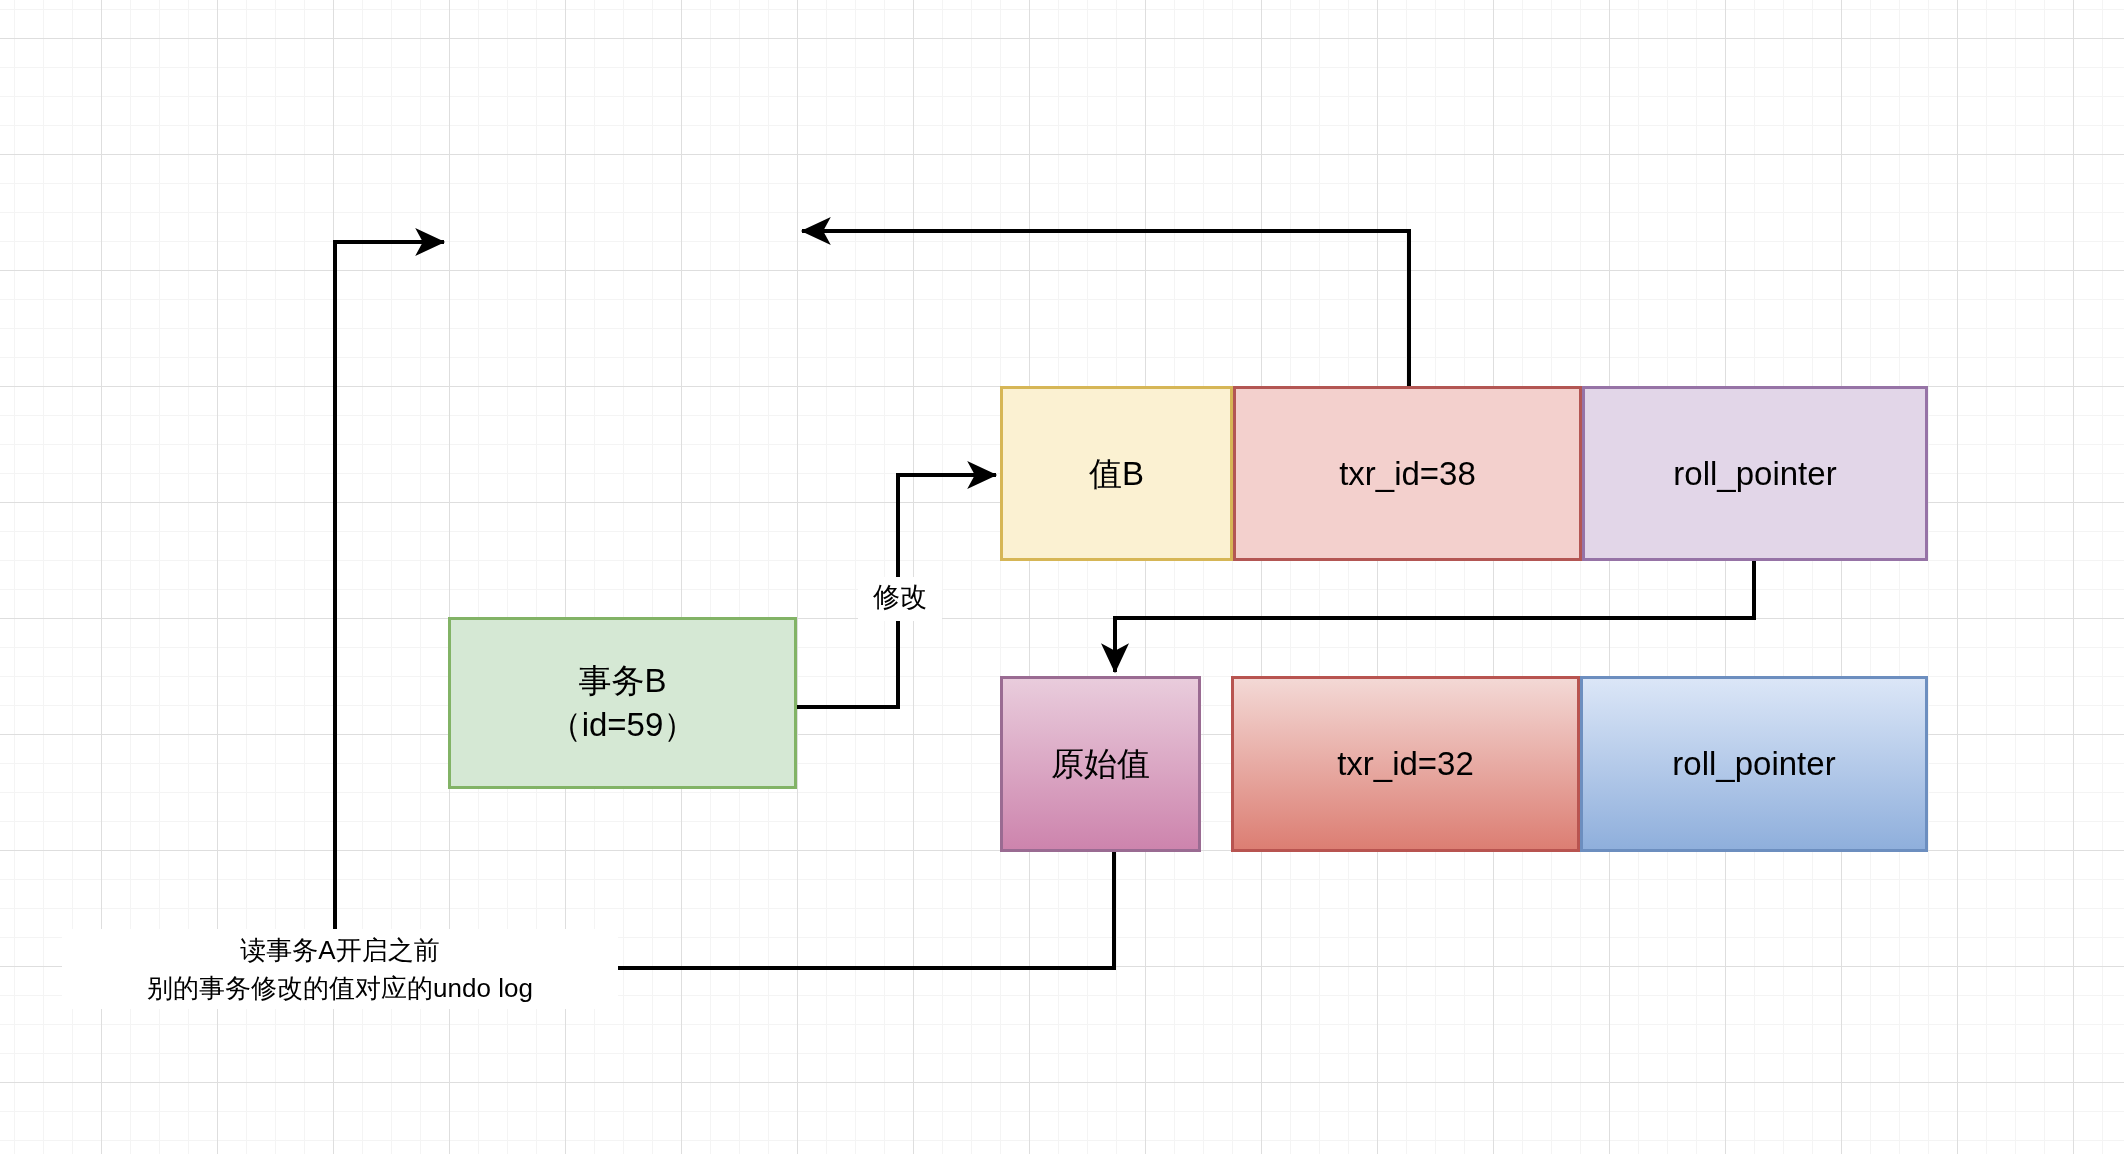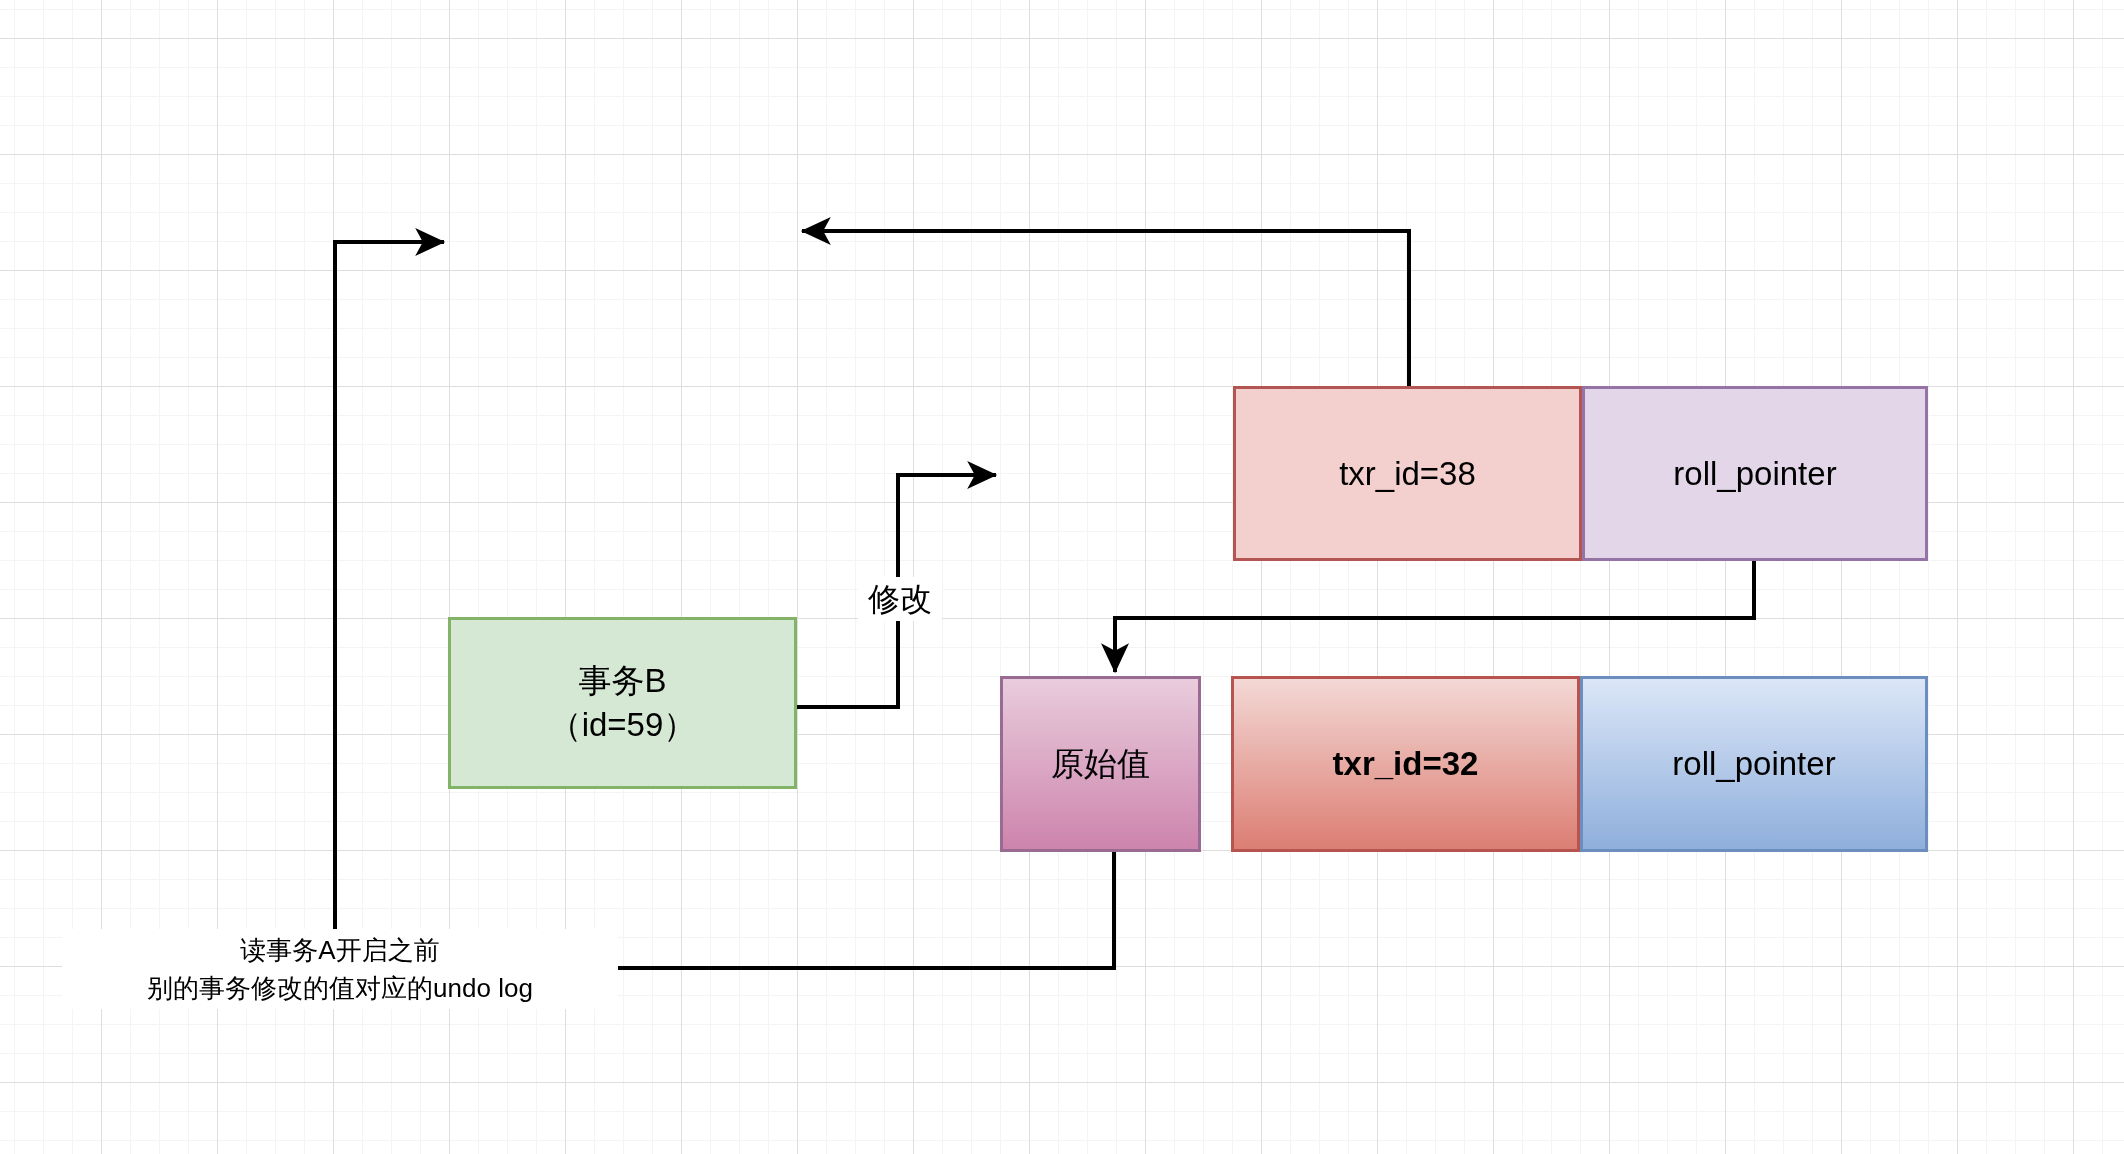--- a/index.html
+++ b/index.html
@@ -23,36 +23,36 @@
   .node{
     position:absolute;display:flex;align-items:center;justify-content:center;
     text-align:center;color:#000;white-space:pre-line;box-sizing:border-box;
     font-size:33px;line-height:44px;
   }
   .txn{background:#d5e8d4;border:3px solid #82b366;}
   .cell-valueB{background:#fbf1d2;border:3px solid #d6b656;}
   .cell-trx59{background:#f3d0cd;border:3px solid #b35653;}
   .cell-roll1{background:#e2d6e8;border:3px solid #9673a6;}
   .cell-orig{background:linear-gradient(180deg,#e9ccdc 0%,#cd84ad 100%);border:3px solid #9a6b92;}
-  .cell-trx32{background:linear-gradient(180deg,#f3d8d5 0%,#dc7e73 100%);border:3px solid #b85450;font-weight:bold;}
+  .cell-trx32{background:linear-gradient(180deg,#f3d8d5 0%,#dc7e73 100%);border:3px solid #b85450;}
   .cell-roll2{background:linear-gradient(180deg,#dbe6f7 0%,#8fafdc 100%);border:3px solid #6c8ebf;}
   .txn-a{left:448px;top:154px;width:349px;height:175px;}
   .txn-b{left:448px;top:617px;width:349px;height:172px;}
   .r1-value{left:1000px;top:386px;width:233px;height:175px;}
   .r1-trx{left:1233px;top:386px;width:349px;height:175px;}
   .r1-roll{left:1582px;top:386px;width:346px;height:175px;}
   .r2-value{left:1000px;top:676px;width:201px;height:176px;}
   .r2-trx{left:1231px;top:676px;width:349px;height:176px;}
   .r2-roll{left:1580px;top:676px;width:348px;height:176px;}
   .anno{
     position:absolute;background:#ffffff;color:#000;text-align:center;
     white-space:pre-line;
   }
   .anno-readview{left:1005px;top:166px;width:340px;font-size:32px;line-height:40px;padding:2px 0;}
-  .anno-modify{left:858px;top:577px;width:84px;font-size:32px;line-height:40px;padding:2px 0;}
+  .anno-modify{left:858px;top:577px;width:84px;font-size:27px;line-height:40px;padding:2px 0;font-family:Liberation Mono, monospace;}
   .anno-undolog{left:62px;top:929px;width:556px;font-size:26px;line-height:38px;padding:2px 0;}
 </style>
 </head>
 <body>
 
 <div class="canvas">
 
   <svg class="wires" viewBox="0 0 2124 1154" xmlns="http://www.w3.org/2000/svg">
     <defs>
       <marker id="arr" markerWidth="9" markerHeight="8" refX="7.2" refY="3.5" orient="auto" markerUnits="strokeWidth">
@@ -66,20 +66,21 @@
 
     <path d="M797,707 L898,707 L898,475 L996,475" fill="none" stroke="#000" stroke-width="4" marker-end="url(#arr)"></path>
 
     <path d="M1754,561 L1754,618 L1115,618 L1115,672" fill="none" stroke="#000" stroke-width="4" marker-end="url(#arr)"></path>
   </svg>
 
 
   <div class="node txn txn-b">事务B
 （id=59）</div>
 
+  <div class="node cell-valueB r1-value">值B</div>
   <div class="node cell-trx59 r1-trx">txr_id=38</div>
   <div class="node cell-roll1 r1-roll">roll_pointer</div>
 
   <div class="node cell-orig r2-value">原始值</div>
   <div class="node cell-trx32 r2-trx">txr_id=32</div>
   <div class="node cell-roll2 r2-roll">roll_pointer</div>
 
 
   <div class="anno anno-modify">修改</div>
 

